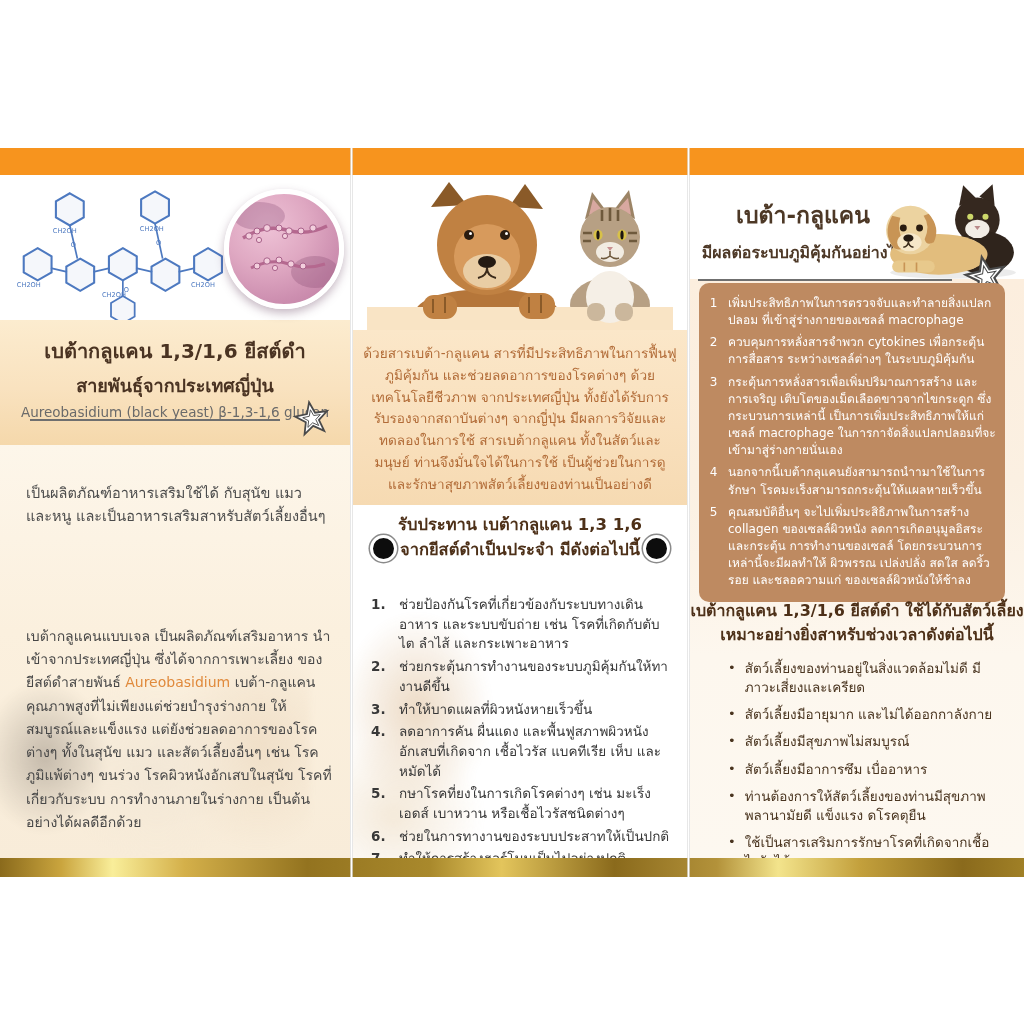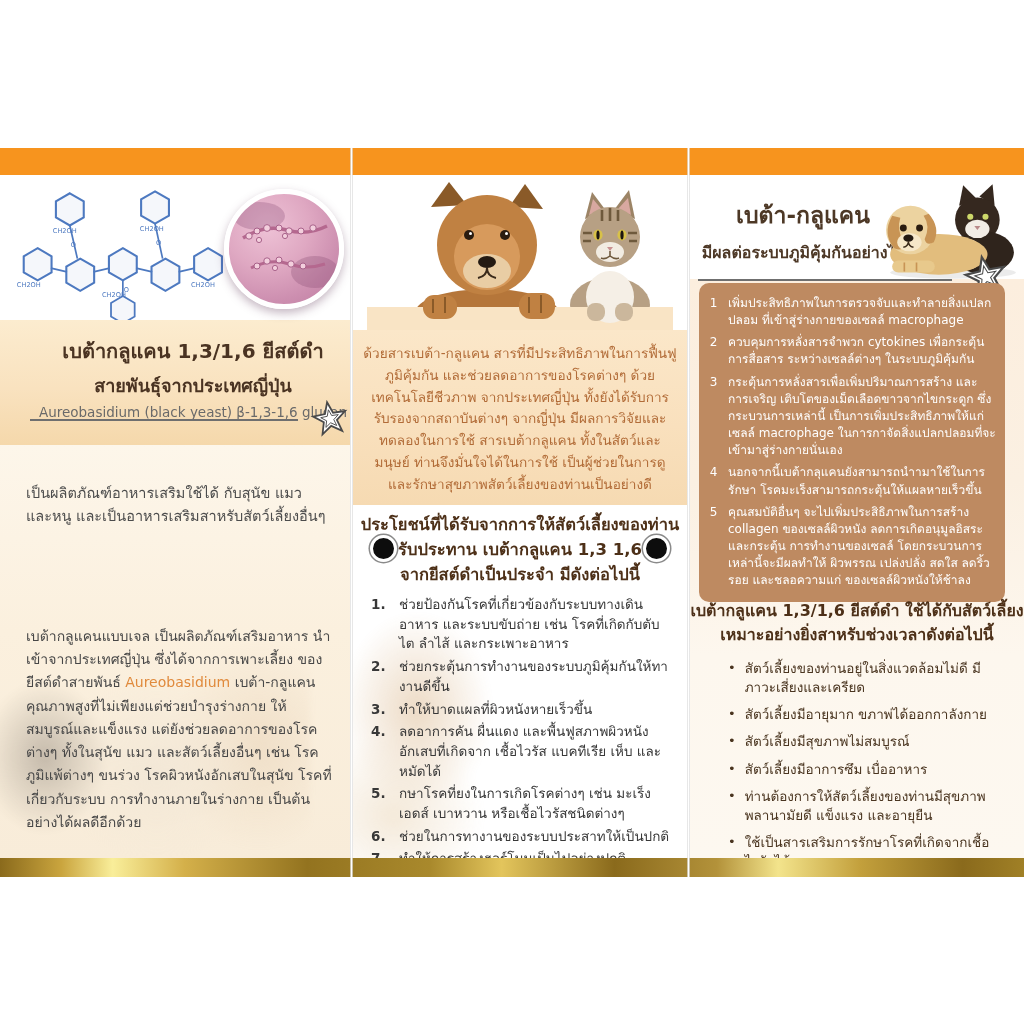--- a/index.html
+++ b/index.html
@@ -29,21 +29,20 @@
   .micro{
     position:absolute;left:224px;top:14px;width:110px;height:110px;border-radius:50%;
     border:5px solid #fff;box-shadow:0 4px 10px rgba(90,50,80,.35);
     background:radial-gradient(circle at 35% 30%,#eec2d6,#dfa8c2 40%,#cd8fb0 70%,#bd7ba0 100%);
     overflow:hidden;z-index:3;
   }
   .micro svg{position:absolute;left:0;top:0;}
   .title-band{
     position:absolute;left:0;top:145px;width:100%;height:125px;
     background:linear-gradient(180deg,#fceccf 0%,#f9e2bf 55%,#f5d8ab 100%);
-    padding-left:18px;
   }
   .lt1{margin-top:15px;text-align:center;font-size:20px;font-weight:bold;color:#4a3322;}
   .lt2{margin-top:4px;text-align:center;font-size:18px;font-weight:bold;color:#4a3322;}
   .lsub{margin-top:4px;text-align:center;font-size:13.5px;color:#6a6a6a;}
   .rule-row{position:absolute;left:30px;right:18px;bottom:4px;height:44px;}
   .rule{position:absolute;left:0;right:52px;top:22px;height:2px;background:#6f6f6f;}
   .star{position:absolute;right:0;top:2px;transform:rotate(-10deg);}
   .soft-area{position:absolute;left:0;top:270px;width:100%;height:413px;
     background:linear-gradient(180deg,#fdf6ea 0%,#fbf0de 45%,#f8ecd9 100%);}
   .cat-fade{position:absolute;left:-30px;top:180px;width:340px;height:240px;opacity:.5;filter:blur(3px);
@@ -222,21 +221,20 @@
       <path d="M243,74 v5 M243,79 q-5,4 -9,2 M243,79 q5,4 9,2" stroke="#6e593c" stroke-width="1.6" fill="none"></path>
       <rect x="220" y="126" width="18" height="18" rx="8" fill="#cbb79c"></rect>
       <rect x="248" y="126" width="18" height="18" rx="8" fill="#cbb79c"></rect>
     </svg>
 
     <div class="mid-band">
       <div class="mid-intro">ด้วยสารเบต้า-กลูแคน สารที่มีประสิทธิภาพในการฟื้นฟูภูมิคุ้มกัน และช่วยลดอาการของโรคต่างๆ ด้วยเทคโนโลยีชีวภาพ จากประเทศญี่ปุ่น ทั้งยังได้รับการรับรองจากสถาบันต่างๆ จากญี่ปุ่น มีผลการวิจัยและทดลองในการใช้ สารเบต้ากลูแคน ทั้งในสัตว์และมนุษย์ ท่านจึงมั่นใจได้ในการใช้ เป็นผู้ช่วยในการดูและรักษาสุขภาพสัตว์เลี้ยงของท่านเป็นอย่างดี</div>
     </div>
 
     <div class="benefit-heading">
-      <div>ประโยชน์ที่ได้รับจากการให้สัตว์เลี้ยงของท่าน</div>
       <div>รับประทาน เบต้ากลูแคน 1,3 1,6</div>
       <div>จากยีสต์ดำเป็นประจำ มีดังต่อไปนี้</div>
     </div>
 
     <div class="hole hl-left"></div>
     <div class="hole hr-right"></div>
 
     <div class="dog-fade"></div>
 
     <div class="benefits">
@@ -356,36 +354,36 @@
 
     <div class="usage-list">
 
         <div class="u-item">
           <span class="u-dot">•</span>
           <span>สัตว์เลี้ยงของท่านอยู่ในสิ่งแวดล้อมไม่ดี มีภาวะเสี่ยงและเครียด</span>
         </div>
 
         <div class="u-item">
           <span class="u-dot">•</span>
-          <span>สัตว์เลี้ยงมีอายุมาก ขภาพ่ได้ออกกาลังกาย</span>
+          <span>สัตว์เลี้ยงมีอายุมาก และไม่ได้ออกกาลังกาย</span>
         </div>
 
         <div class="u-item">
           <span class="u-dot">•</span>
           <span>สัตว์เลี้ยงมีสุขภาพไม่สมบูรณ์</span>
         </div>
 
         <div class="u-item">
           <span class="u-dot">•</span>
           <span>สัตว์เลี้ยงมีอาการซึม เบื่ออาหาร</span>
         </div>
 
         <div class="u-item">
           <span class="u-dot">•</span>
-          <span>ท่านต้องการให้สัตว์เลี้ยงของท่านมีสุขภาพ พลานามัยดี แข็งแรง และอายุยืน</span>
+          <span>ท่านต้องการให้สัตว์เลี้ยงของท่านมีสุขภาพ พลานามัยดี แข็งแรง ดโรคตุยืน</span>
         </div>
 
         <div class="u-item">
           <span class="u-dot">•</span>
           <span>ใช้เป็นสารเสริมการรักษาโรคที่เกิดจากเชื้อไวรัสได้</span>
         </div>
       </div>
   </div>
 
   <div class="fold f1"></div>

